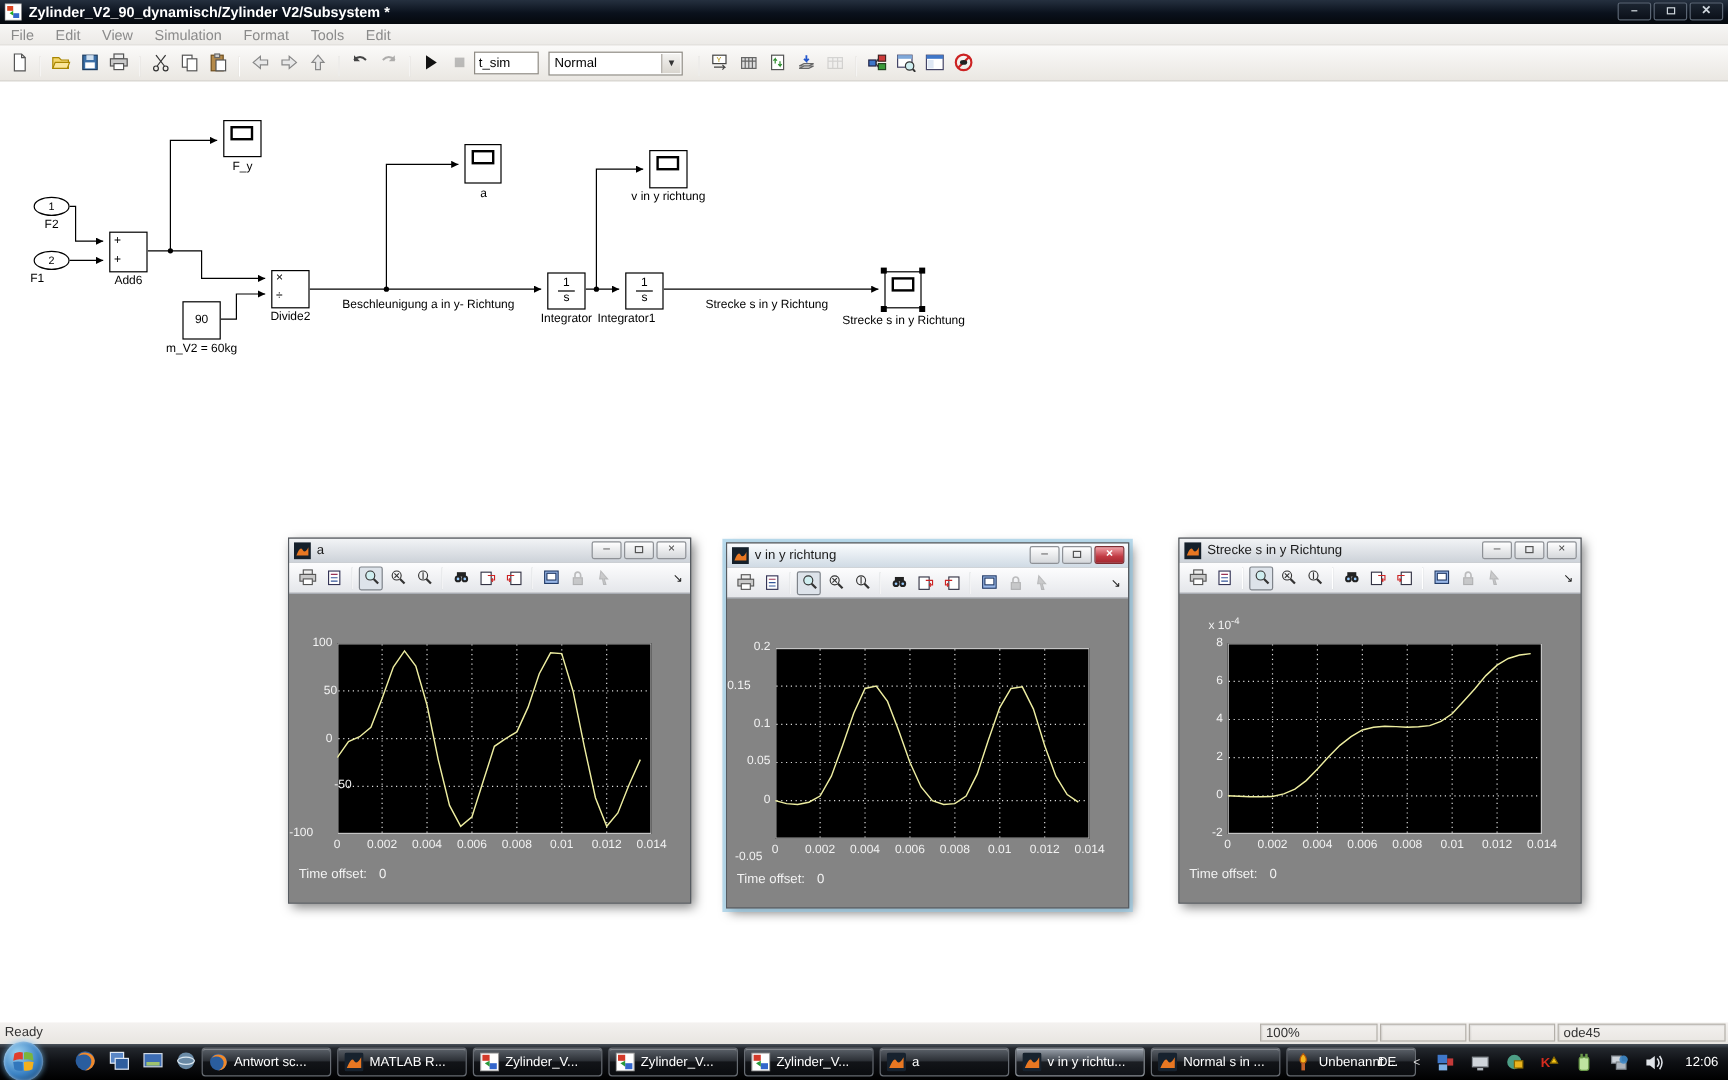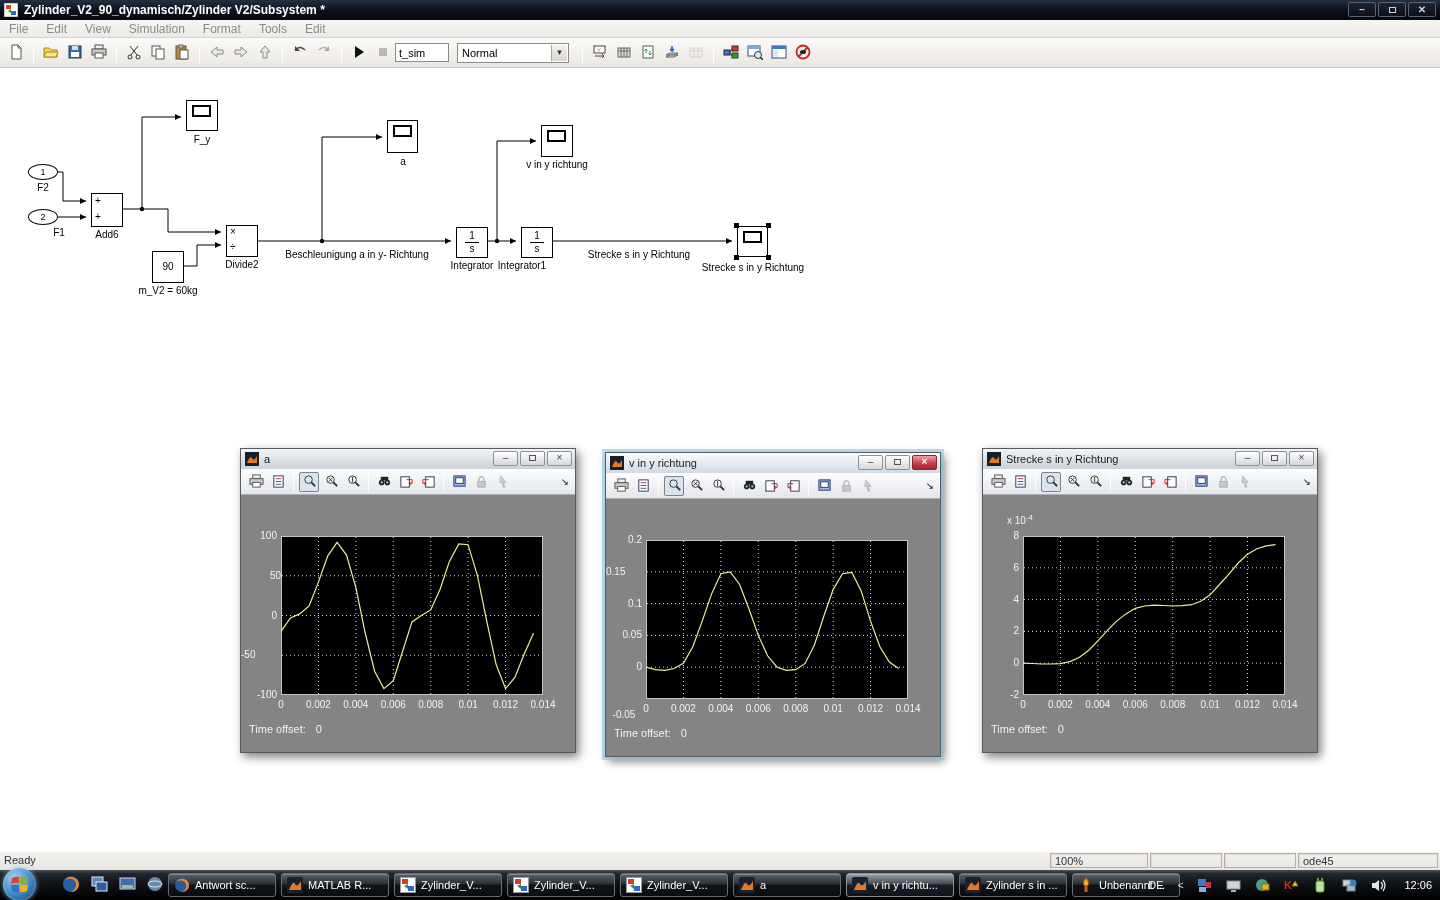--- a/index.html
+++ b/index.html
@@ -298,21 +298,21 @@
     <polyline points="497,173 497,73 536,73" fill="none" stroke="#000" marker-end="url(#arr)"></polyline>
     <polyline points="553,173 732,173" fill="none" stroke="#000" marker-end="url(#arr)"></polyline>
     <circle cx="142" cy="141" r="2.2" fill="#000"></circle>
     <circle cx="322" cy="173" r="2.2" fill="#000"></circle>
     <circle cx="497" cy="173" r="2.2" fill="#000"></circle>
   </svg>
 
   <div class="blk oval" style="left:28px;top:96px;width:30px;height:16px"><span>1</span></div>
   <div class="blabel" style="left:16px;top:114px;width:54px">F2</div>
   <div class="blk oval" style="left:28px;top:141px;width:30px;height:16px"><span>2</span></div>
-  <div class="blabel" style="left:32px;top:159px;width:54px">F1</div>
+  <div class="blabel" style="left:4px;top:159px;width:54px">F1</div>
 
   <div class="blk" style="left:91px;top:125px;width:32px;height:34px">
     <span class="plus" style="top:1px">+</span>
     <span class="plus" style="top:17px">+</span>
   </div>
   <div class="blabel" style="left:81px;top:161px;width:52px">Add6</div>
 
   <div class="blk scopeblk" style="left:186px;top:32px;width:32px;height:31px">
       <span class="screen"></span>
     </div>
@@ -474,22 +474,22 @@
         </svg>
       <div>
           <span class="ticklbl" style="left:18px;top:204px;width:44px;text-align:center">0</span>
           <span class="ticklbl" style="left:55.428571428571416px;top:204px;width:44px;text-align:center">0.002</span>
           <span class="ticklbl" style="left:92.85714285714285px;top:204px;width:44px;text-align:center">0.004</span>
           <span class="ticklbl" style="left:130.28571428571428px;top:204px;width:44px;text-align:center">0.006</span>
           <span class="ticklbl" style="left:167.7142857142857px;top:204px;width:44px;text-align:center">0.008</span>
           <span class="ticklbl" style="left:205.14285714285714px;top:204px;width:44px;text-align:center">0.01</span>
           <span class="ticklbl" style="left:242.57142857142856px;top:204px;width:44px;text-align:center">0.012</span>
           <span class="ticklbl" style="left:280px;top:204px;width:44px;text-align:center">0.014</span>
-          <span class="ticklbl" style="left:0;top:194px;width:36px;text-align:right">-100</span>
-          <span class="ticklbl" style="left:0;top:154.25px;width:32px;">-50</span>
+          <span class="ticklbl" style="left:0;top:194px;width:36px;">-100</span>
+          <span class="ticklbl" style="left:0;top:154.25px;width:52px;text-align:right">-50</span>
           <span class="ticklbl" style="left:0;top:114.5px;width:36px;text-align:right">0</span>
           <span class="ticklbl" style="left:4px;top:74.75px;width:36px;text-align:right">50</span>
           <span class="ticklbl" style="left:0;top:35px;width:36px;text-align:right">100</span>
         </div>
       <div class="timeoffset"><span>Time offset:</span><span class="tov">0</span></div>
     </div>
   </div>
 
   <div class="sw active" style="left:605px;top:384px">
     <div class="sw-title">
@@ -844,21 +844,21 @@
             <rect x="0" y="0" width="16" height="16" rx="2" fill="#17222e"></rect>
             <path d="M2 13 Q6 3 8 7 Q10 11 14 4 L14 13 Z" fill="#e87722"></path>
           </svg></span>
         <span>v in y richtu...</span>
       </div>
       <div class="tbtn">
         <span class="bico"><svg viewBox="0 0 16 16">
             <rect x="0" y="0" width="16" height="16" rx="2" fill="#17222e"></rect>
             <path d="M2 13 Q6 3 8 7 Q10 11 14 4 L14 13 Z" fill="#e87722"></path>
           </svg></span>
-        <span>Zylinder s in ...</span>
+        <span>Normal s in ...</span>
       </div>
       <div class="tbtn">
         <span class="bico"><svg viewBox="0 0 16 16">
             <path d="M8 1 Q11 4 10.5 7 Q10 9 8 9 Q6 9 5.5 7 Q5 4 8 1 Z" fill="#f5b51c" stroke="#b3540a"></path>
             <rect x="6.5" y="9" width="3" height="6" fill="#c2602a"></rect>
           </svg></span>
         <span>Unbenannt ...</span>
       </div>
     </div>
   <div class="tray">

